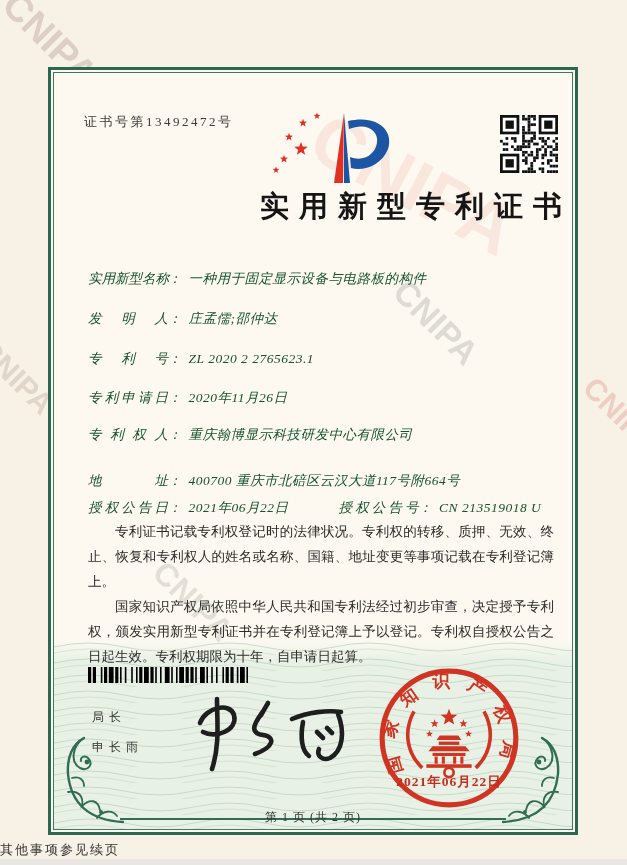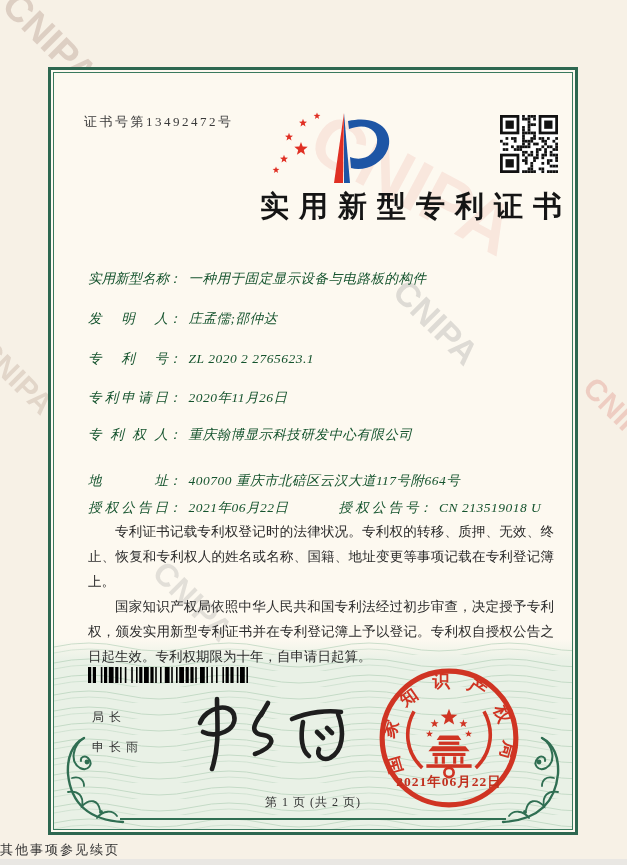--- a/index.html
+++ b/index.html
@@ -37,21 +37,21 @@
          text-align:justify;color:#2b2b2b;}
   .paras p{margin:0;text-indent:2em;}
   .barcode{position:absolute;left:34px;top:594px;}
   .signer{position:absolute;left:38px;top:636px;font-size:12px;color:#333;}
   .signer div{letter-spacing:5px;}
   .signer div + div{margin-top:13px;}
   .sig{position:absolute;left:122px;top:614px;}
   .seal{position:absolute;left:323px;top:593px;width:144px;height:144px;}
   .sealdate{position:absolute;left:323px;top:700px;width:144px;text-align:center;
             font-size:13.5px;color:#c1301f;letter-spacing:1px;font-weight:bold;z-index:3;}
-  .pageno{position:absolute;left:0;bottom:18px;width:100%;text-align:center;font-size:12px;
+  .pageno{position:absolute;left:0;bottom:3px;width:100%;text-align:center;font-size:12px;
           letter-spacing:1px;color:#333;}
   .bottomrule{position:absolute;left:66px;right:66px;bottom:9px;height:0;
               border-top:2.5px solid #2f6e52;}
   .orn{position:absolute;bottom:3px;}
   .orn-l{left:3px;}
   .orn-r{right:3px;transform:scaleX(-1);}
   .footnote{position:absolute;left:0;top:841px;width:590px;
             font-size:13px;letter-spacing:2px;color:#333;}
   .bottom-strip{position:absolute;left:0;right:0;bottom:0;height:6px;background:#e9e7e3;}
 </style>

